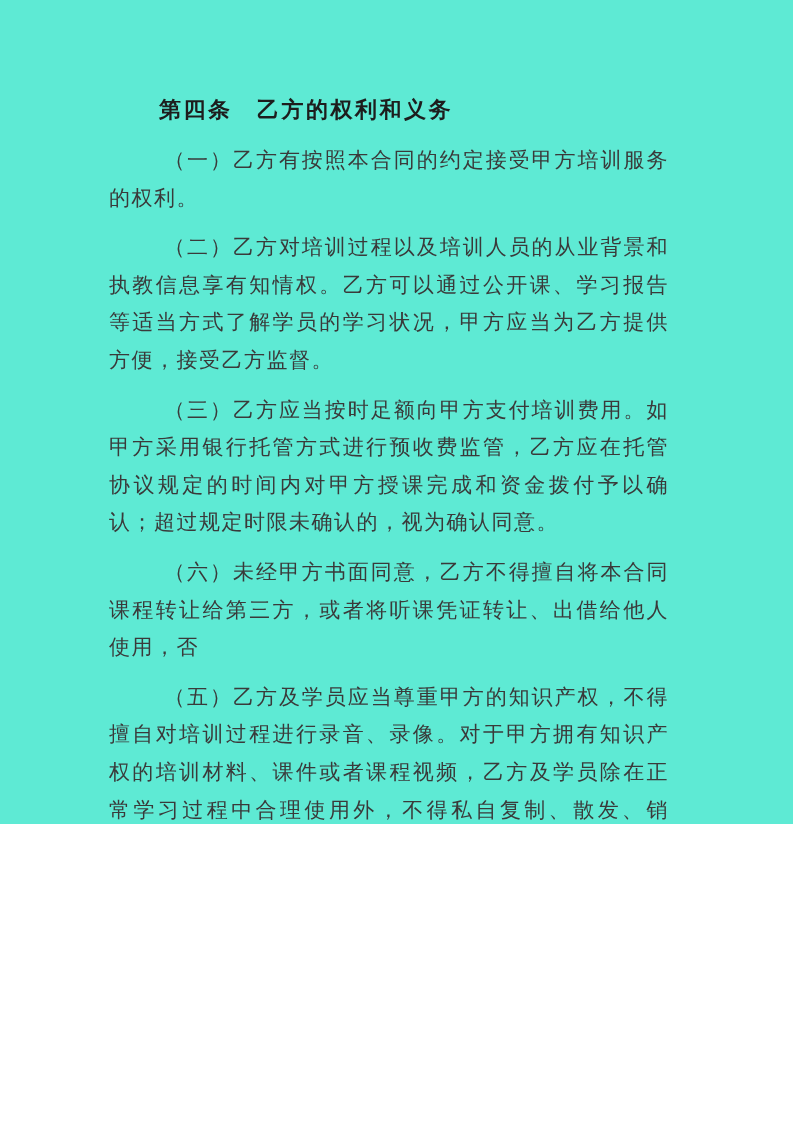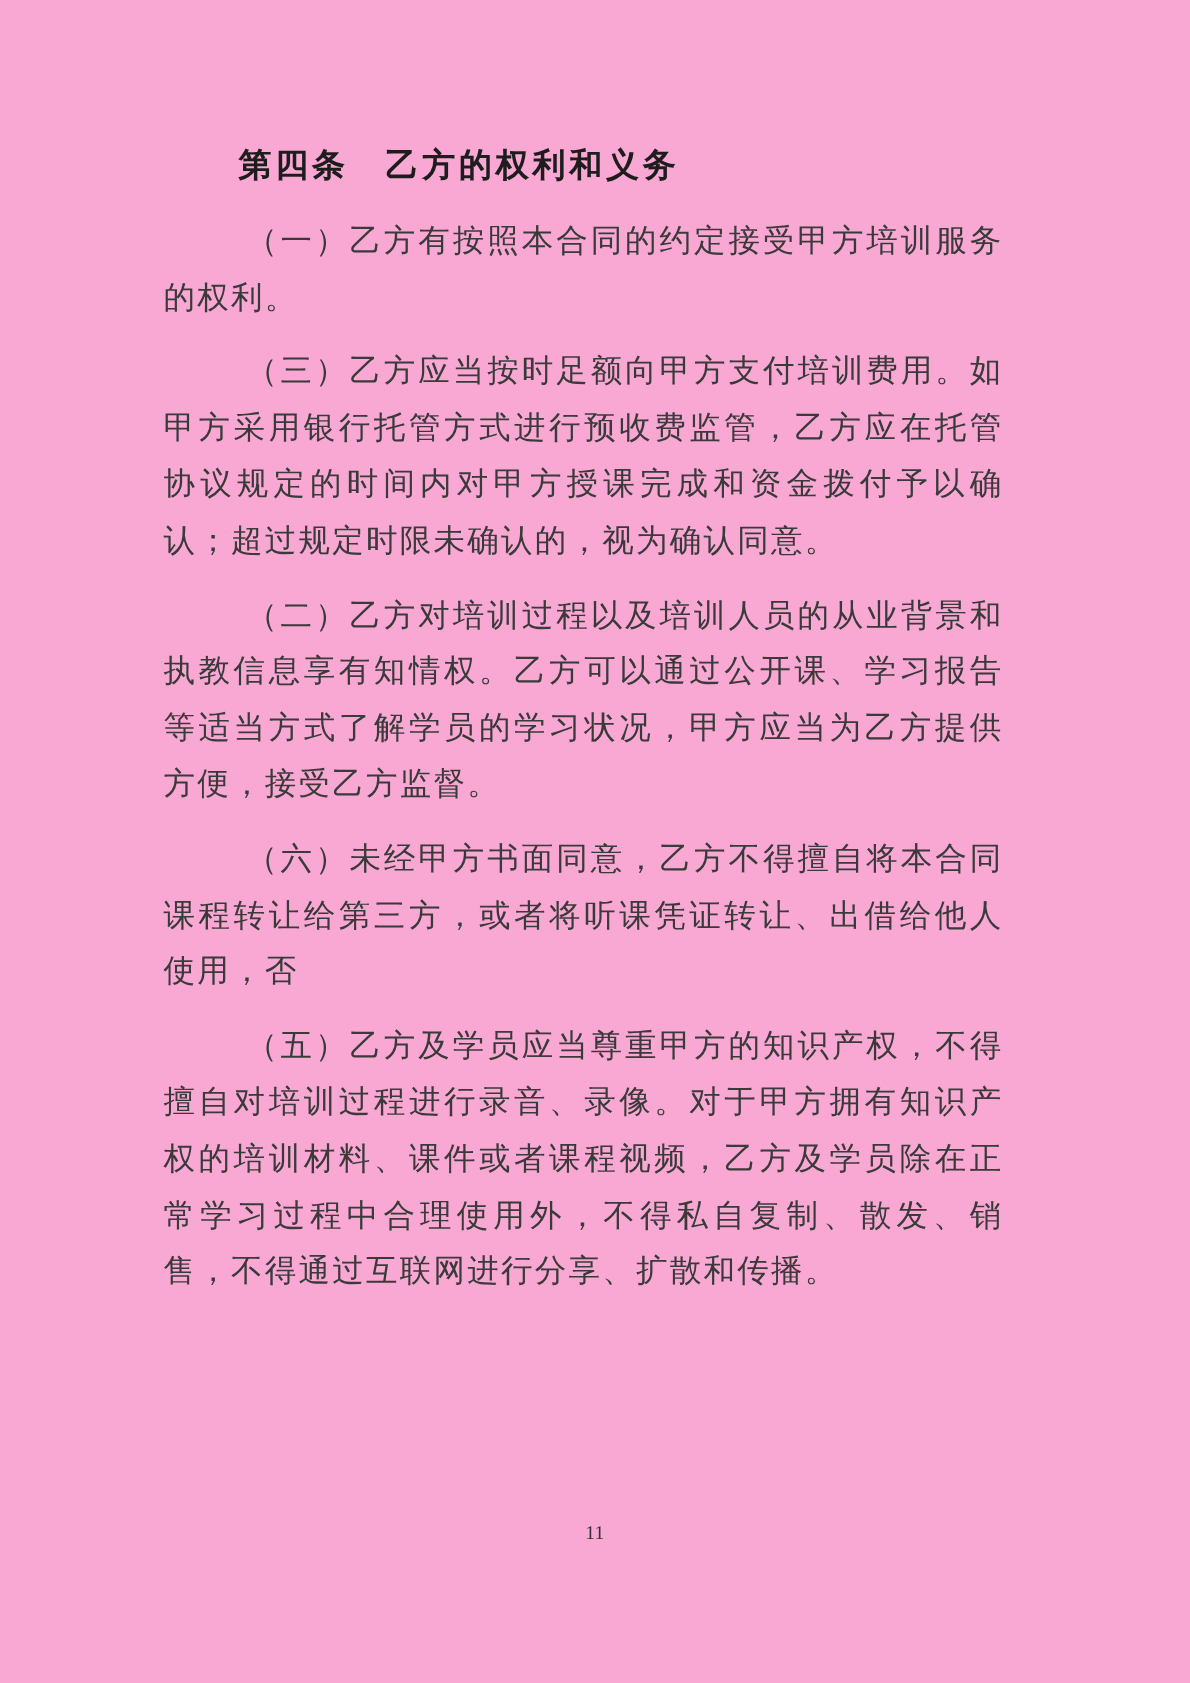--- a/index.html
+++ b/index.html
@@ -3,22 +3,22 @@
 <meta charset="utf-8">
 <style>
   html, body {
     margin: 0;
     padding: 0;
     background: #ffffff;
   }
   .page {
     position: relative;
     width: 793px;
-    height: 1122px;
-    background: #f9a8d4;
+    height: 824px;
+    background: #5eead4;
     overflow: hidden;
   }
   .content {
     position: absolute;
     left: 97px;
     top: 90px;
     width: 584px;
   }
   .heading {
     font-family: "Liberation Sans", sans-serif;
@@ -53,19 +53,19 @@
     color: #333333;
   }
 </style>
 </head>
 <body>
 
 <div class="page">
   <div class="content">
     <div class="heading">第四条　乙方的权利和义务</div>
     <p class="para">（一）乙方有按照本合同的约定接受甲方培训服务的权利。</p>
+    <p class="para">（二）乙方对培训过程以及培训人员的从业背景和执教信息享有知情权。乙方可以通过公开课、学习报告等适当方式了解学员的学习状况，甲方应当为乙方提供方便，接受乙方监督。</p>
     <p class="para">（三）乙方应当按时足额向甲方支付培训费用。如甲方采用银行托管方式进行预收费监管，乙方应在托管协议规定的时间内对甲方授课完成和资金拨付予以确认；超过规定时限未确认的，视为确认同意。</p>
-    <p class="para">（二）乙方对培训过程以及培训人员的从业背景和执教信息享有知情权。乙方可以通过公开课、学习报告等适当方式了解学员的学习状况，甲方应当为乙方提供方便，接受乙方监督。</p>
     <p class="para">（六）未经甲方书面同意，乙方不得擅自将本合同课程转让给第三方，或者将听课凭证转让、出借给他人使用，否</p>
     <p class="para">（五）乙方及学员应当尊重甲方的知识产权，不得擅自对培训过程进行录音、录像。对于甲方拥有知识产权的培训材料、课件或者课程视频，乙方及学员除在正常学习过程中合理使用外，不得私自复制、散发、销售，不得通过互联网进行分享、扩散和传播。</p>
   </div>
   <div class="page-number">11</div>
 </div>
 
 </body></html>

